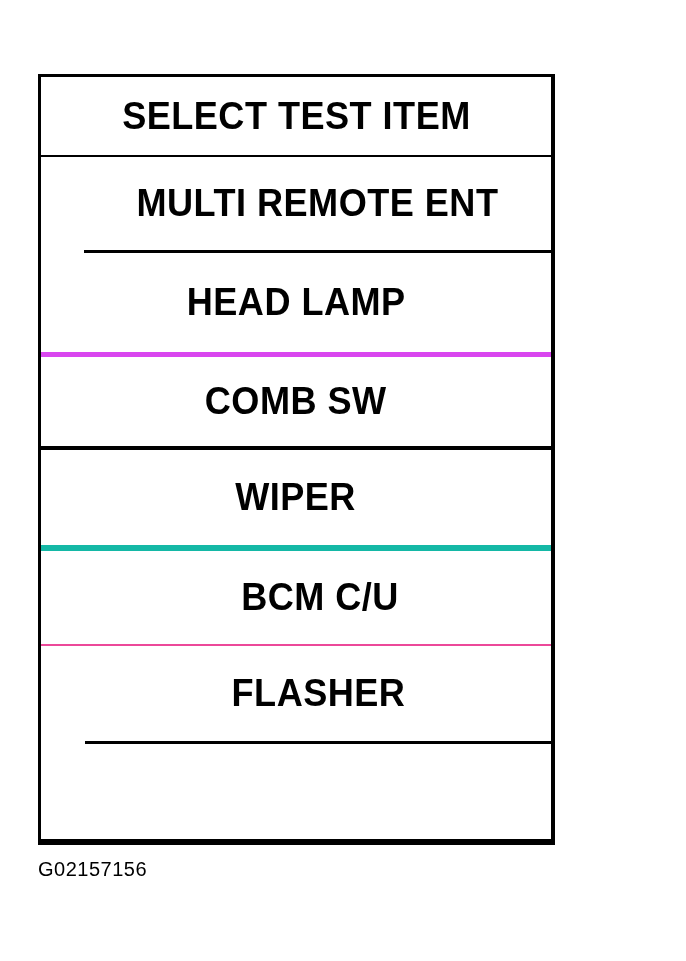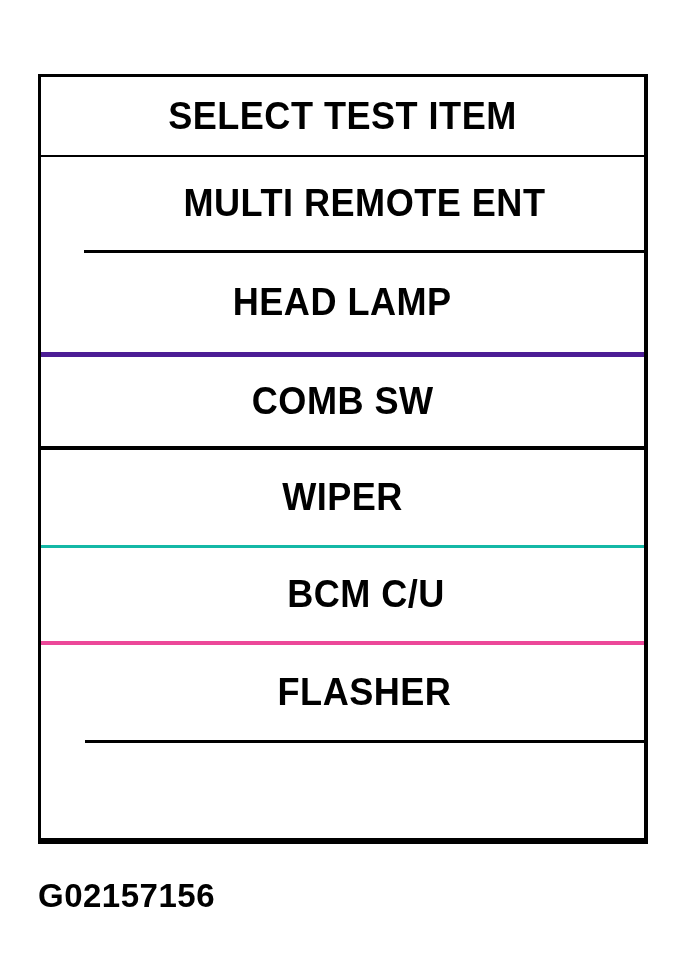--- a/index.html
+++ b/index.html
@@ -12,21 +12,21 @@
     background: #ffffff;
     position: relative;
     font-family: "Liberation Sans", sans-serif;
     color: #000000;
     overflow: hidden;
   }
   .menu {
     position: absolute;
     left: 38px;
     top: 74px;
-    width: 610px;
+    width: 517px;
     box-sizing: border-box;
     border: 3px solid #000000;
     border-right-width: 4px;
     border-bottom-width: 6px;
     background: #ffffff;
   }
   .row {
     display: flex;
     align-items: center;
     justify-content: center;
@@ -34,35 +34,34 @@
     font-size: 38px;
     letter-spacing: 0.5px;
     white-space: nowrap;
     color: #000000;
     transform-origin: center;
   }
   .row .label { transform: scaleX(0.95); }
   
   .row:nth-child(1) { height: 78px; border-bottom: 2px solid #000; }
   .row:nth-child(2) { height: 93px; border-bottom: 3px solid #000; margin-left: 43px; }
-  .row:nth-child(3) { height: 99px; border-bottom: 5px solid #4c1d95; }
+  .row:nth-child(3) { height: 99px; border-bottom: 5px solid #d946ef; }
   .row:nth-child(4) { height: 89px; border-bottom: 4px solid #000; }
-  .row:nth-child(5) { height: 95px; border-bottom: 3px solid #14b8a6; }
-  .row:nth-child(6) { height: 93px; border-bottom: 4px solid #ec4899; padding-left: 48px; }
+  .row:nth-child(5) { height: 95px; border-bottom: 6px solid #14b8a6; }
+  .row:nth-child(6) { height: 93px; border-bottom: 2px solid #ec4899; padding-left: 48px; }
   .row:nth-child(7) { height: 95px; border-bottom: 3px solid #000; margin-left: 44px; }
   .row:nth-child(8) { height: 95px; border-bottom: none; }
   .figure-id {
     position: absolute;
     left: 38px;
     top: 858px;
-    font-size: 33px;
-    font-weight: bold;
+    font-size: 20px;
+    font-weight: normal;
     letter-spacing: 0.5px;
     color: #000000;
-    margin-top: 19px;
   }
 </style>
 </head>
 <body>
 
 <div class="menu">
   <div class="row">
     <span class="label">SELECT TEST ITEM</span>
   </div>
   <div class="row">

